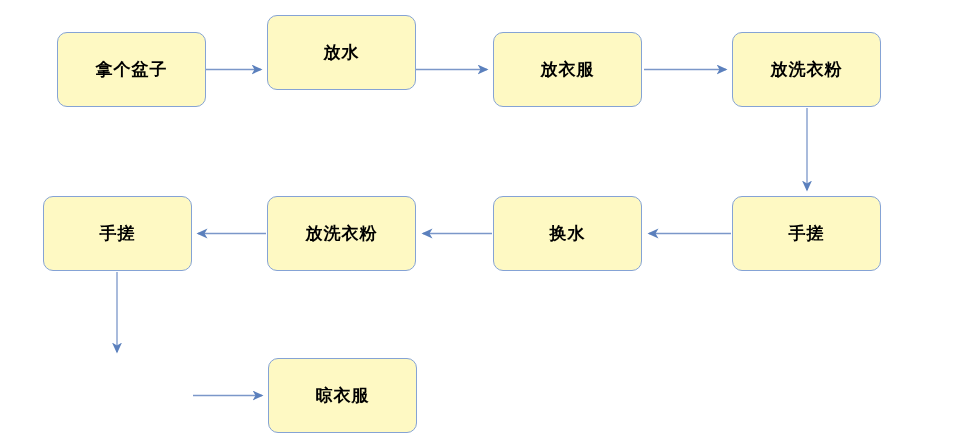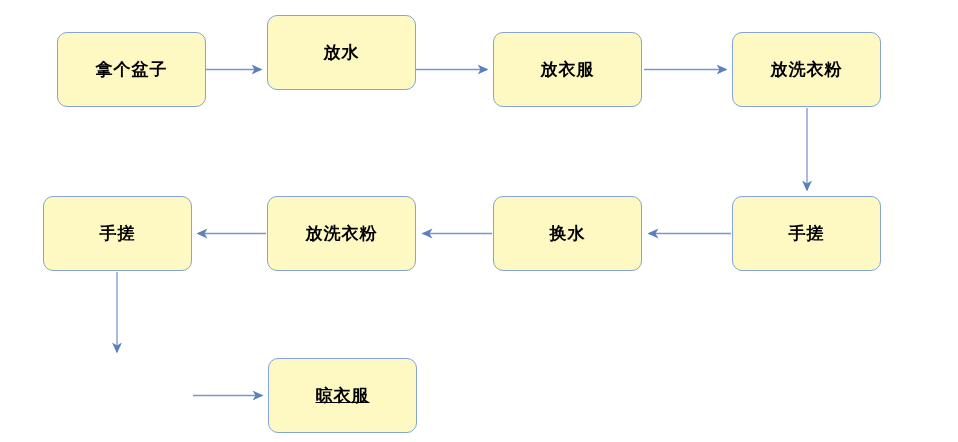--- a/index.html
+++ b/index.html
@@ -88,17 +88,17 @@
   <div class="node" style="left:493px; top:196px;">
     <span class="node-label">换水</span>
   </div>
   <div class="node" style="left:267px; top:196px;">
     <span class="node-label">放洗衣粉</span>
   </div>
   <div class="node" style="left:43px;  top:196px;">
     <span class="node-label">手搓</span>
   </div>
 
-  <div class="node" style="left:268px; top:358px;text-decoration:underline;">
+  <div class="node" style="left:268px; top:358px;">
     <span class="node-label">晾衣服</span>
   </div>
 
 </div>
 
 </body></html>

